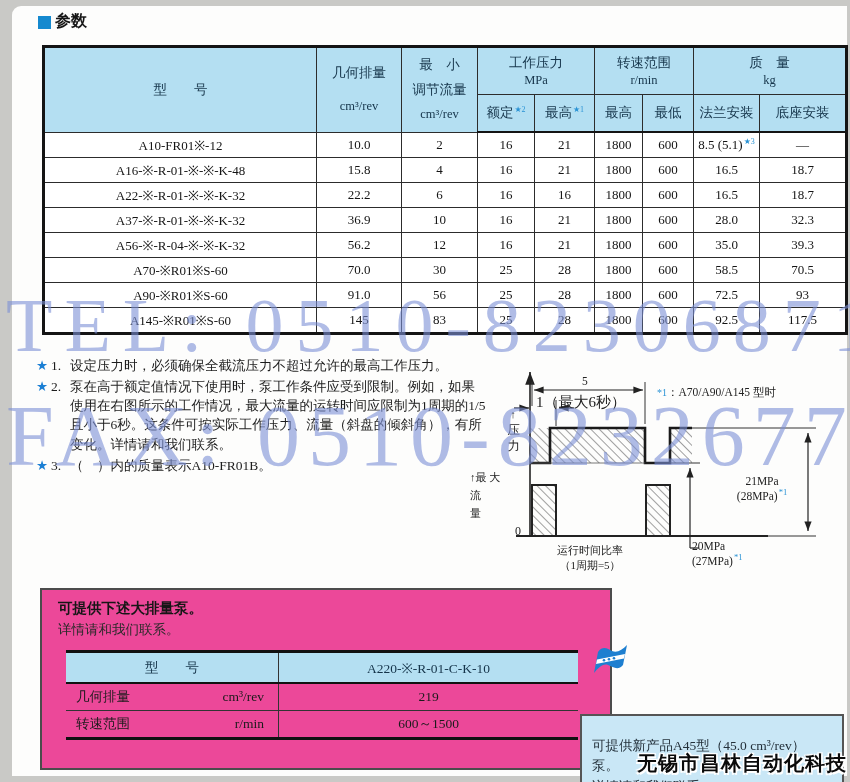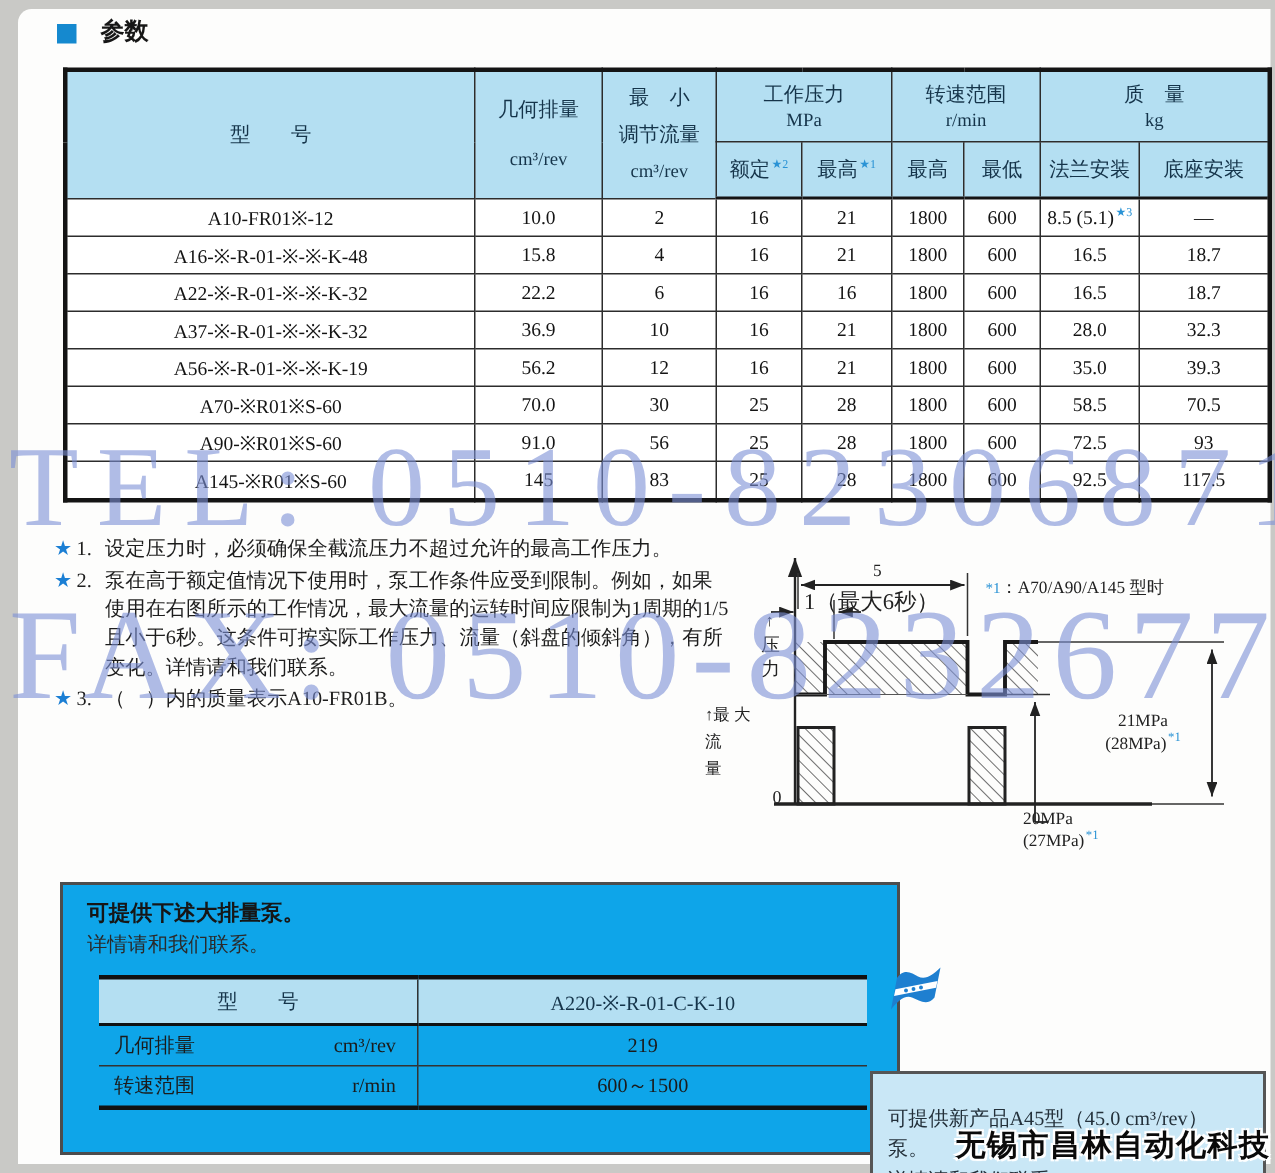--- a/index.html
+++ b/index.html
@@ -1,21 +1,21 @@
 <!DOCTYPE html>
 <html><head>
 <meta charset="utf-8">
 <style>
   html,body{margin:0;padding:0;}
   body{background:#b9b9b6;font-family:"Liberation Serif","DejaVu Serif",serif;}
   .page{position:relative;width:850px;height:782px;background:#c9c9c6;overflow:hidden;color:#1b1b1b;}
   .paper{position:absolute;left:12px;top:6px;right:3px;bottom:6px;background:#fdfdfc;border-radius:9px 0 0 0;}
 
   
-  .section-title{position:absolute;left:38px;top:11px;display:flex;align-items:center;gap:16px;
+  .section-title{position:absolute;left:38px;top:11px;display:flex;align-items:center;gap:4px;
     font-family:"Liberation Sans","DejaVu Sans",sans-serif;font-weight:bold;font-size:16px;color:#161616;}
   .bullet{width:13px;height:13px;background:#1589cf;margin-top:1px;}
 
   
   table.main{position:absolute;left:42px;top:45px;width:803px;border-collapse:collapse;table-layout:fixed;}
   table.main th,table.main td{border:1.5px solid #2c2c2c;padding:0;text-align:center;font-weight:normal;}
   table.main{border:3px solid #141414;}
   table.main thead th{background:#b4dff2;font-size:13.5px;color:#15344a;}
   table.main thead tr.h2 th{border-bottom:2.5px solid #141414;height:36px;}
   table.main thead tr.h1 th{height:46px;}
@@ -35,21 +35,21 @@
   
   .diagram{position:absolute;left:468px;top:358px;width:382px;height:226px;}
   .diagram svg.diag-svg{position:absolute;left:0;top:0;}
   .dlab{position:absolute;font-size:11.5px;color:#222;line-height:1.25;white-space:nowrap;}
   .vchars{width:14px;word-break:break-all;line-height:1.3;font-size:12.5px;text-align:right;white-space:normal;}
   .varrow{text-align:center;font-size:11px;}
   .flowlab{font-size:11px;line-height:1.65;white-space:nowrap;}
   .plabel{line-height:1.3;}
 
   
-  .bigbox{position:absolute;left:40px;top:588px;width:556px;height:178px;background:#0ea5e9;border:2px solid #4c4c4c;}
+  .bigbox{position:absolute;left:40px;top:588px;width:556px;height:178px;background:#ec4899;border:2px solid #4c4c4c;padding-left:12px;}
   .bb-title{position:absolute;left:16px;top:9px;font-family:"Liberation Sans","DejaVu Sans",sans-serif;font-weight:bold;font-size:14.5px;color:#161616;}
   .bb-sub{position:absolute;left:16px;top:31px;font-size:13.5px;color:#2a2a2a;}
   table.bb-table{position:absolute;left:24px;top:60px;width:512px;border-collapse:collapse;table-layout:fixed;}
   table.bb-table td{padding:0;font-size:13.5px;height:26px;}
   table.bb-table tr.bbh td{background:#b4dff2;border-top:3px solid #111;border-bottom:2px solid #111;height:29px;color:#15344a;}
   table.bb-table td.c1{width:212px;border-right:1.5px solid #333;}
   table.bb-table td.c2{text-align:center;}
   table.bb-table tr.bbh td.c1,table.bb-table tr.bbh td.c2{text-align:center;}
   table.bb-table tr.bbr td{border-bottom:1.5px solid #333;}
   table.bb-table tr.bbr:last-child td{border-bottom:3px solid #111;}
@@ -180,21 +180,21 @@
         <td>36.9</td>
         <td>10</td>
         <td>16</td>
         <td>21</td>
         <td>1800</td>
         <td>600</td>
         <td>28.0</td>
         <td>32.3</td>
       </tr>
       <tr>
-        <td>A56-※-R-01-※-※-K-19</td>
+        <td>A56-※-R-04-※-※-K-32</td>
         <td>56.2</td>
         <td>12</td>
         <td>16</td>
         <td>21</td>
         <td>1800</td>
         <td>600</td>
         <td>35.0</td>
         <td>39.3</td>
       </tr>
       <tr>
@@ -302,23 +302,27 @@
     <div class="dlab flowlab" style="left:2px;top:110px;">
       <div>↑最 大</div>
       <div>流</div>
       <div>量</div>
     </div>
     <div class="dlab" style="left:47px;top:166px;font-size:12px;">0</div>
     <div class="dlab plabel" style="left:250px;top:92px;width:88px;text-align:center;margin-top:24px;">
       <div>21MPa</div>
       <div><span>(28MPa)</span><sup class="bsup2">*1</sup></div>
     </div>
-    <div class="dlab plabel" style="left:214px;top:181px;">
+    <div class="dlab plabel" style="left:224px;top:181px;">
       <div>20MPa</div>
       <div><span>(27MPa)</span><sup class="bsup2">*1</sup></div>
+    </div>
+    <div class="dlab" style="left:70px;top:185px;width:104px;text-align:center;font-size:11px;line-height:1.35;">
+      <div>运行时间比率</div>
+      <div>（1周期=5）</div>
     </div>
   </div>
 
   <div class="bigbox">
     <div class="bb-title">可提供下述大排量泵。</div>
     <div class="bb-sub">详情请和我们联系。</div>
     <table class="bb-table">
       <tbody>
           <tr class="bbh">
         <td class="c1">型　　号</td>

